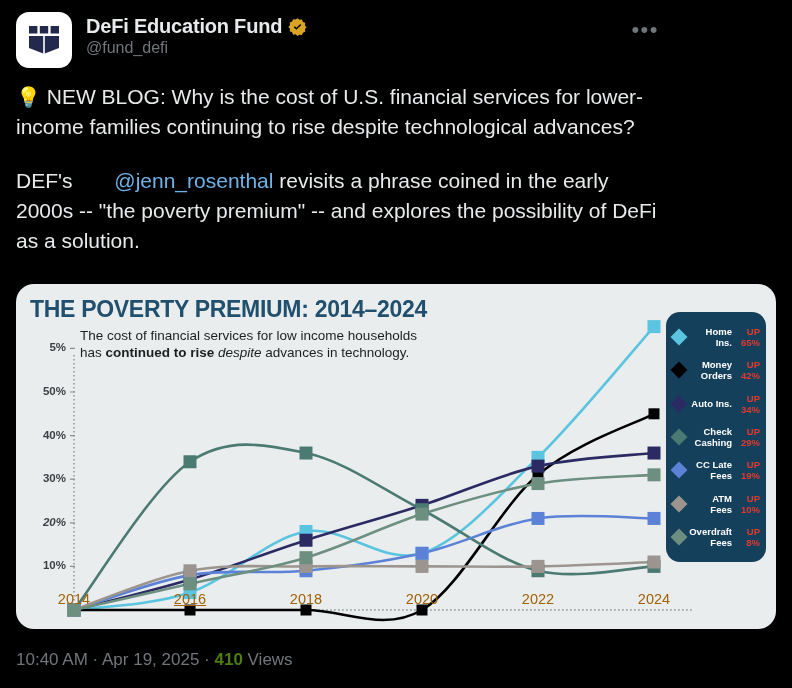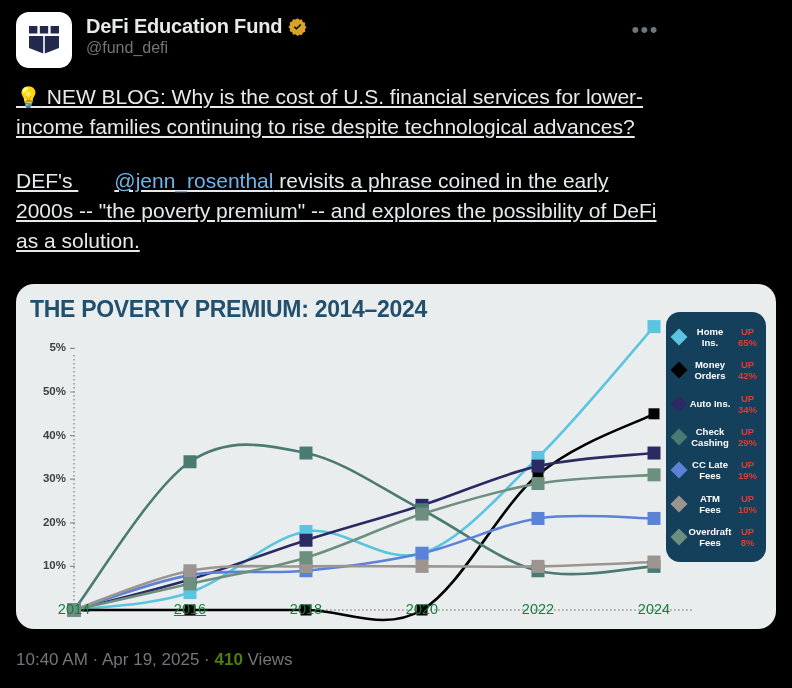--- a/index.html
+++ b/index.html
@@ -20,21 +20,21 @@
   .avatar svg { display:block; }
   .hdr-txt { margin-left:14px; padding-top:3px; flex:1; min-width:0; }
   .name-row { display:flex; align-items:center; gap:6px; }
   .dname { color:#e7e9ea; font-size:20px; font-weight:bold; letter-spacing:-0.2px; white-space:nowrap; }
   .verified { width:19px; height:19px; flex:none; }
   .handle { color:#71767b; font-size:16px; margin-top:1px; }
   .more { color:#6e767d; font-size:22px; letter-spacing:1.5px; line-height:12px;
           padding:6px 4px; margin-top:6px; flex:none; }
 
   
-  .body { padding:14px 16px 0 16px; color:#e7e9ea; font-size:21px; line-height:30px;text-decoration:underline; }
+  .body { padding:14px 16px 0 16px; color:#e7e9ea; font-size:21px; line-height:30px; }
   .body p { margin:0; }
   .body .gap { height:24px; }
   .mention { color:#6fb3e8;margin-left:36px; }
   .bulb { font-size:20px; }
 
   
   .card {
     position:relative; margin:28px 16px 0 16px; width:760px; height:345px;
     background:#eaeded; border-radius:18px; overflow:hidden;
   }
@@ -48,36 +48,36 @@
   }
   .chart-sub b { font-weight:bold; }
   .chart-sub i { font-style:italic; }
 
   .plot { position:absolute; left:0; top:0; width:760px; height:345px; }
   .ylab {
     position:absolute; color:#3c3f43; font-size:11.5px; font-weight:bold;
     text-align:right; width:34px;
   }
   .xlab {
-    position:absolute; color:#15803d; font-size:14.5px; bottom:12px;
+    position:absolute; color:#a16207; font-size:14.5px; bottom:22px;
     text-align:center; width:60px;
   }
 
   
   .legend {
     position:absolute; right:10px; top:28px; width:100px; height:250px;
     background:#14405c; border-radius:14px; padding:8px 6px;
     display:flex; flex-direction:column; justify-content:space-around;
   }
   .lg-row { display:flex; align-items:center; gap:3px; }
   .lg-sw { width:12px; height:12px; transform:rotate(45deg); flex:none; margin-left:1px; }
   .lg-name { color:#ffffff; font-size:9.5px; font-weight:bold; line-height:11px;
-             text-align:center; flex:1; }
+             text-align:right; flex:1; }
   .lg-pct { color:#e23a2e; font-size:9.5px; font-weight:bold; line-height:11px;
-            width:25px; text-align:center; }
+            width:25px; text-align:right; }
 
   
   .footer { position:absolute; left:16px; bottom:18px; color:#71767b; font-size:17px; }
   .footer b { color:#4d7c0f; font-weight:bold; }
 </style>
 </head>
 <body>
 
 <div class="tweet">
 
@@ -105,20 +105,24 @@
   </div>
 
   <div class="body">
     <p><span class="bulb">💡</span><span> NEW BLOG: Why is the cost of U.S. financial services for lower-income families continuing to rise despite technological advances?</span></p>
     <div class="gap"></div>
     <p><span>DEF's </span><span class="mention">@jenn_rosenthal</span><span> revisits a phrase coined in the early 2000s -- "the poverty premium" -- and explores the possibility of DeFi as a solution.</span></p>
   </div>
 
   <div class="card">
     <div class="chart-title">THE POVERTY PREMIUM: 2014–2024</div>
+    <div class="chart-sub">
+      <span>The cost of financial services for low income households</span><br>
+      <span>has </span><b>continued to rise</b><i> despite</i><span> advances in technology.</span>
+    </div>
 
     <svg class="plot" viewBox="0 0 760 345" preserveAspectRatio="none">
       <g id="chart-axes">
           <line x1="58" y1="71" x2="58" y2="326" stroke="#8c9093" stroke-width="1.4" stroke-dasharray="1.5 2.5"></line>
           <line x1="58" y1="326" x2="678" y2="326" stroke="#9aa0a3" stroke-width="1.6" stroke-dasharray="1.8 2.2"></line>
           <line x1="54" y1="282.4" x2="59" y2="282.4" stroke="#8c9093" stroke-width="1.2"></line>
           <line x1="54" y1="238.8" x2="59" y2="238.8" stroke="#8c9093" stroke-width="1.2"></line>
           <line x1="54" y1="195.2" x2="59" y2="195.2" stroke="#8c9093" stroke-width="1.2"></line>
           <line x1="54" y1="151.6" x2="59" y2="151.6" stroke="#8c9093" stroke-width="1.2"></line>
           <line x1="54" y1="107.99999999999997" x2="59" y2="107.99999999999997" stroke="#8c9093" stroke-width="1.2"></line>
@@ -174,21 +178,21 @@
           <rect x="167.5" y="293.34" width="13" height="13" fill="#6d8f80"></rect>
           <rect x="283.5" y="267.18" width="13" height="13" fill="#6d8f80"></rect>
           <rect x="399.5" y="223.57999999999998" width="13" height="13" fill="#6d8f80"></rect>
           <rect x="515.5" y="193.06" width="13" height="13" fill="#6d8f80"></rect>
           <rect x="631.5" y="184.34" width="13" height="13" fill="#6d8f80"></rect>
         </g>
     </svg>
 
     <div id="ylabels">
         <div class="ylab" style="left: 16px; top: 275.4px;">10%</div>
-        <div class="ylab" style="left: 16px; top: 231.8px;">20%</div>
+        <div class="ylab" style="left: 16px; top: 231.8px; font-style: italic;">20%</div>
         <div class="ylab" style="left: 16px; top: 188.2px;">30%</div>
         <div class="ylab" style="left: 16px; top: 144.6px;">40%</div>
         <div class="ylab" style="left: 16px; top: 101px;">50%</div>
         <div class="ylab" style="left: 16px; top: 57.4px;">5%</div>
       </div>
     <div id="xlabels">
         <div class="xlab" style="left: 28px;">2014</div>
         <div class="xlab" style="left: 144px; text-decoration: underline;">2016</div>
         <div class="xlab" style="left: 260px;">2018</div>
         <div class="xlab" style="left: 376px;">2020</div>

